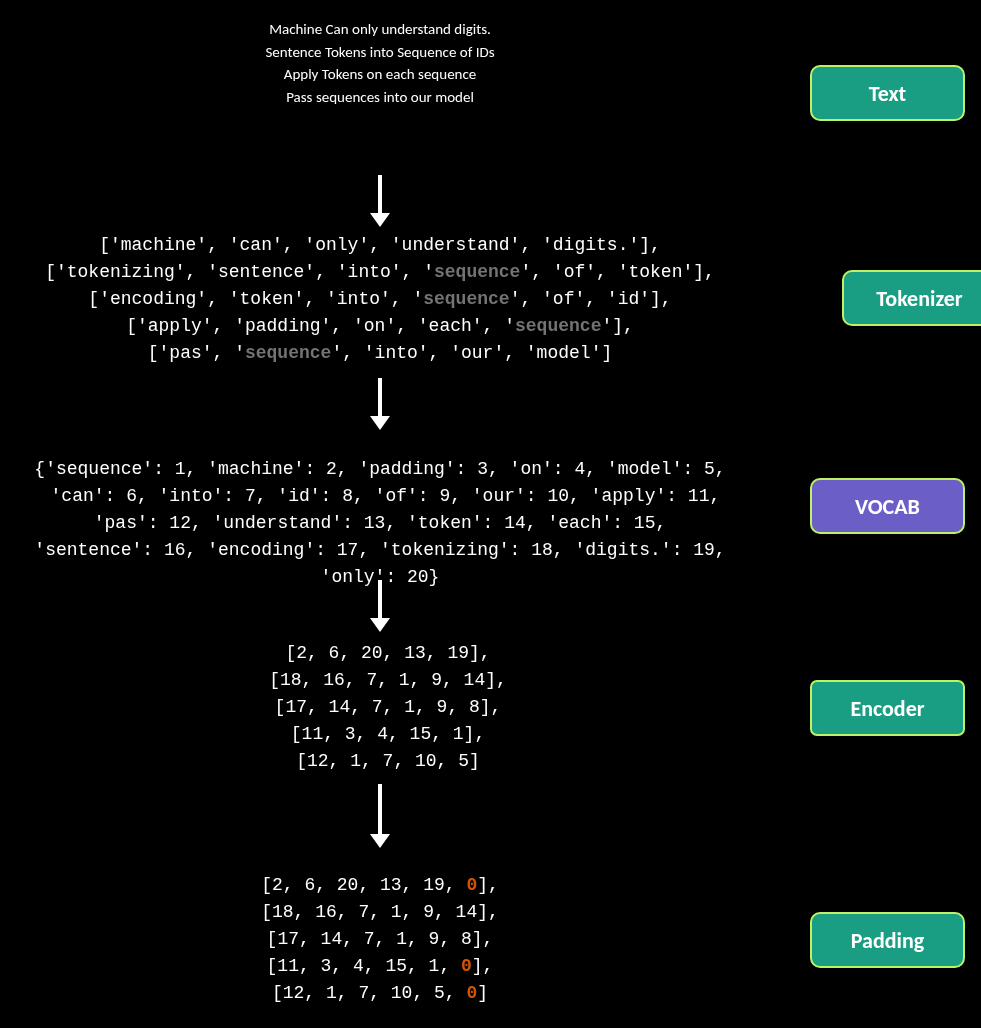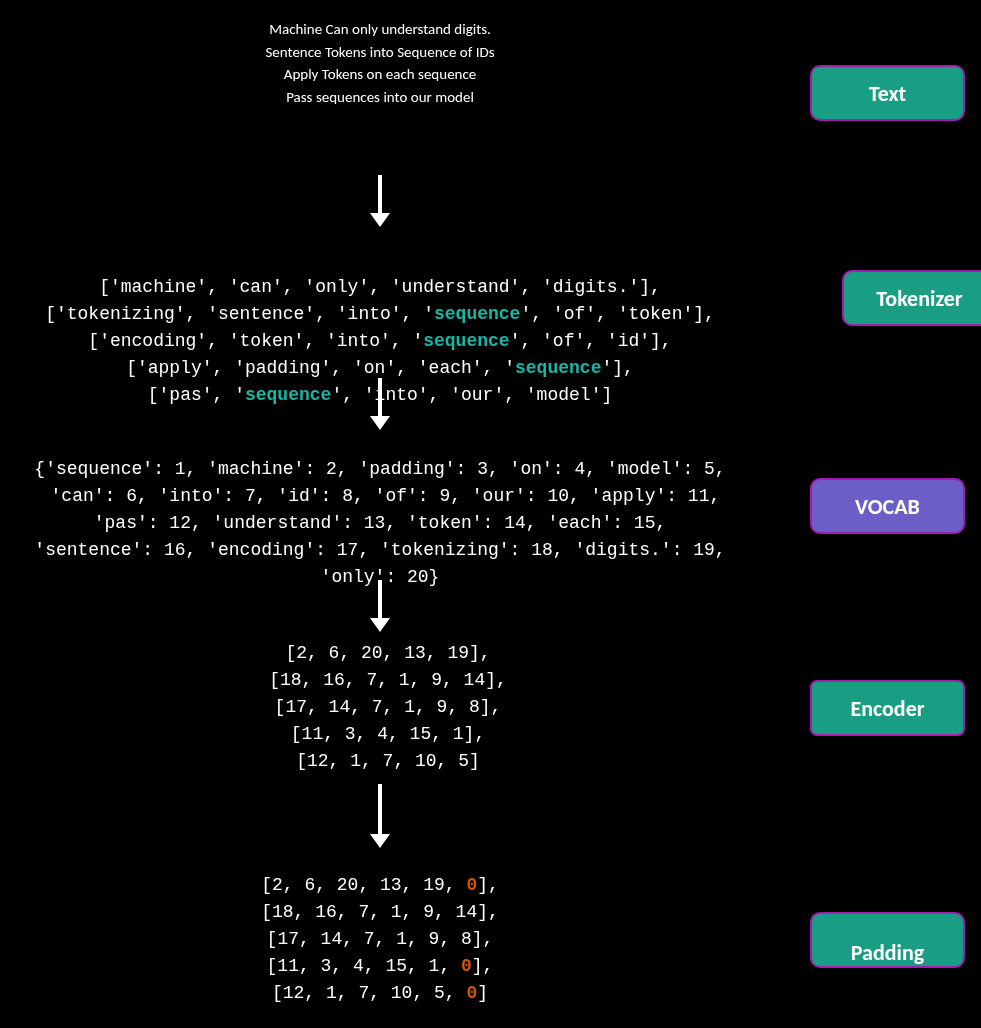--- a/index.html
+++ b/index.html
@@ -26,36 +26,36 @@
     font-family: "Calibri", "Segoe UI", Arial, sans-serif;
     font-size: 15px;
     color: #fff;
   }
   .mono {
     font-family: "Consolas", "Courier New", monospace;
     font-size: 18px;
     color: #fff;
     white-space: pre;
   }
-  .hl-red { color: #14b8a6; font-weight: bold; }
+  .hl-red { color: #737373; font-weight: bold; }
   .hl-orange { color: #d35400; font-weight: bold; }
 
   .label {
     position: absolute;
     width: 155px;
     height: 56px;
     border-radius: 10px;
     display: flex;
     align-items: center;
     justify-content: center;
     font-family: "Calibri", "Segoe UI", Arial, sans-serif;
     font-weight: bold;
     font-size: 22px;
     color: #fff;
-    border: 2px solid #a21caf;
+    border: 2px solid #bef264;
   }
   .teal { background: #1a9e83; }
   .purple { background: #6b5fc7; }
 
   .arrow {
     position: absolute;
     left: 370px;
     width: 20px;
     display: flex;
     flex-direction: column;
@@ -85,21 +85,21 @@
 </div>
 <div class="label teal" style="top:65px; left:810px;">
   <span>Text</span>
 </div>
 
 <div class="arrow" style="top:175px;">
   <div class="shaft" style="height:38px;"></div>
     <div class="head"></div>
 </div>
 
-<div class="stage" style="top:232px; left:0;margin-top:42px;">
+<div class="stage" style="top:232px; left:0;">
   <div class="content mono" id="tokenizer-lines"><div><span>['machine', 'can', 'only', 'understand', 'digits.'],</span></div><div><span>['tokenizing', 'sentence', 'into', '</span><span class="hl-red">sequence</span><span>', 'of', 'token'],</span></div><div><span>['encoding', 'token', 'into', '</span><span class="hl-red">sequence</span><span>', 'of', 'id'],</span></div><div><span>['apply', 'padding', 'on', 'each', '</span><span class="hl-red">sequence</span><span>'],</span></div><div><span>['pas', '</span><span class="hl-red">sequence</span><span>', 'into', 'our', 'model']</span></div></div>
 </div>
 <div class="label teal" style="top:270px; left:810px;margin-left:32px;">
   <span>Tokenizer</span>
 </div>
 
 <div class="arrow" style="top:378px;">
   <div class="shaft" style="height:38px;"></div>
     <div class="head"></div>
 </div>
@@ -124,15 +124,15 @@
 </div>
 
 <div class="arrow" style="top:784px;">
   <div class="shaft" style="height:50px;"></div>
     <div class="head"></div>
 </div>
 
 <div class="stage" style="top:872px; left:0;">
   <div class="content mono" id="padding-lines"><div><span>[2, 6, 20, 13, 19, </span><span class="hl-orange">0</span><span>],</span></div><div><span>[18, 16, 7, 1, 9, 14],</span></div><div><span>[17, 14, 7, 1, 9, 8],</span></div><div><span>[11, 3, 4, 15, 1, </span><span class="hl-orange">0</span><span>],</span></div><div><span>[12, 1, 7, 10, 5, </span><span class="hl-orange">0</span><span>]</span></div></div>
 </div>
-<div class="label teal" style="top:912px; left:810px;align-items:flex-end;">
+<div class="label teal" style="top:912px; left:810px;">
   <span>Padding</span>
 </div>
 
 </body></html>

